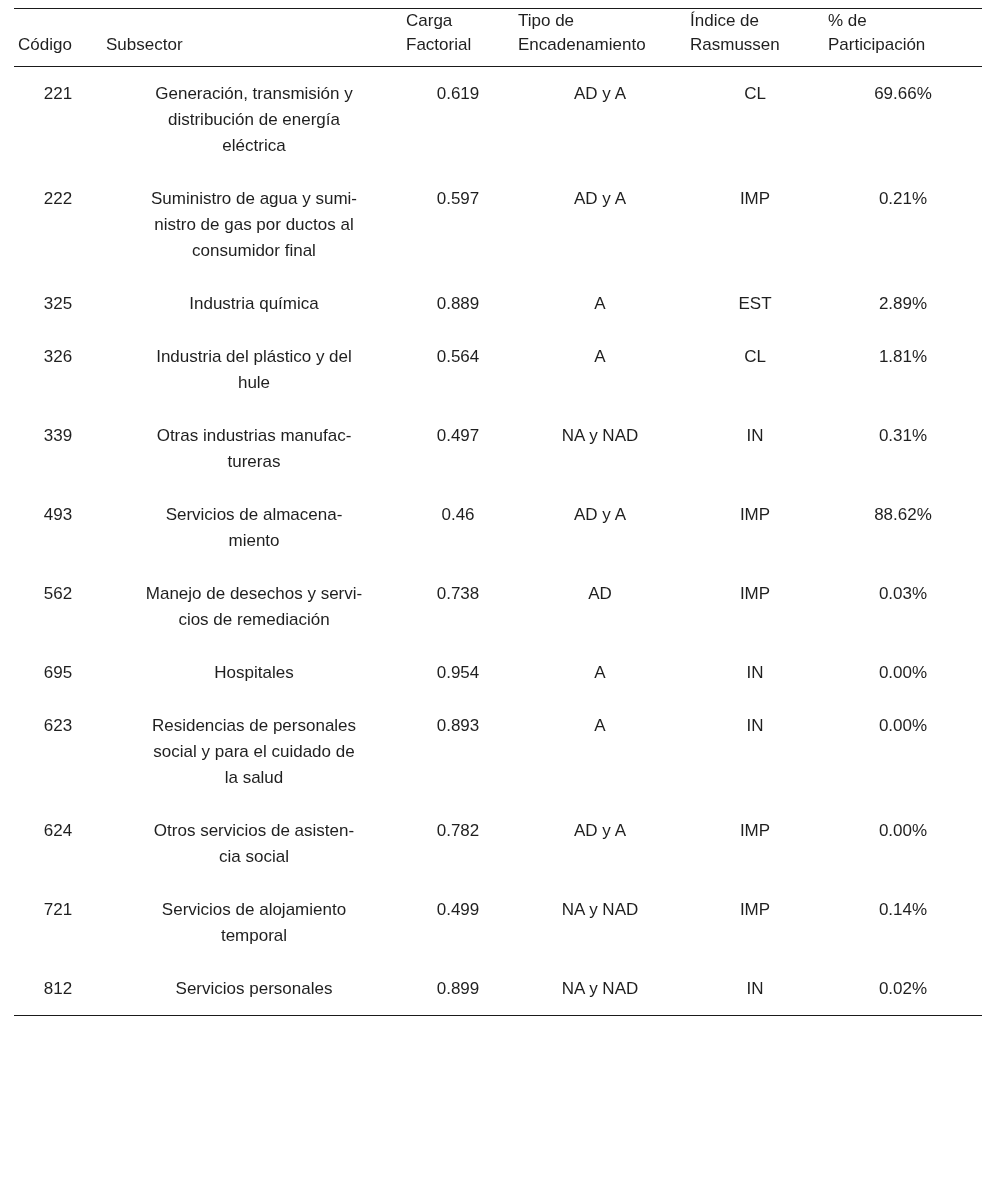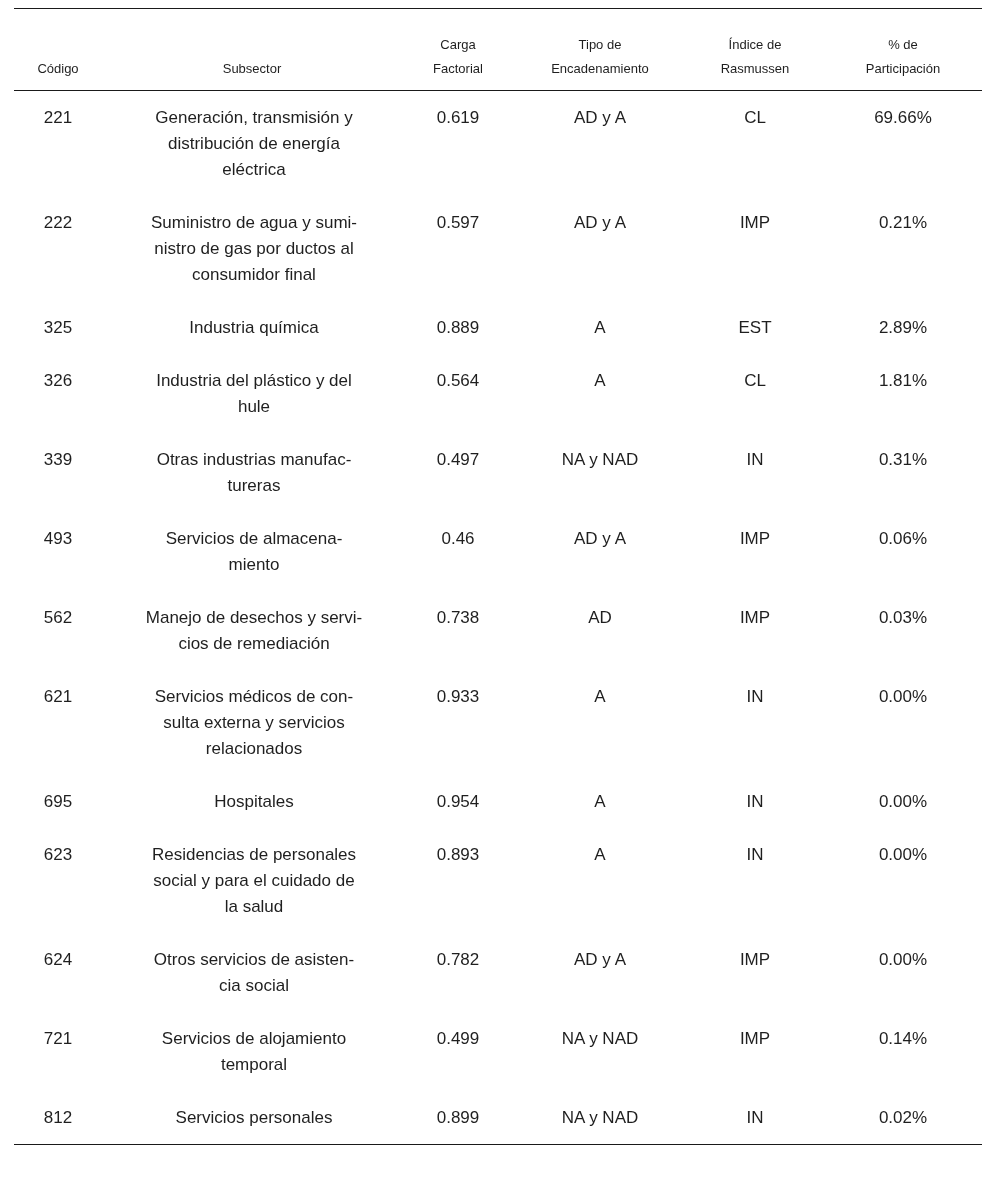--- a/index.html
+++ b/index.html
@@ -29,25 +29,25 @@
   col.c-carga     { width: 112px; }
   col.c-tipo      { width: 172px; }
   col.c-indice    { width: 138px; }
   col.c-part      { width: 158px; }
 
   thead tr {
     border-bottom: 1.5px solid #1a1a1a;
   }
   th {
     font-weight: normal;
-    font-size: 13px;
+    font-size: 17px;
     line-height: 24px;
-    padding: 24px 4px 9px 4px;
+    padding: 0 4px 9px 4px;
     vertical-align: bottom;
-    text-align: center;
+    text-align: left;
     white-space: pre-line;
   }
   td {
     font-size: 17px;
     line-height: 26px;
     padding: 14px 4px 13px 4px;
     vertical-align: top;
     text-align: center;
     white-space: pre-line;
   }
@@ -131,42 +131,32 @@
     <td class="c-indice">IN</td>
     <td class="c-part">0.31%</td>
   </tr>
         <tr class="data-row">
     <td class="c-codigo">493</td>
     <td class="c-subsector">Servicios de almacena-
 miento</td>
     <td class="c-carga">0.46</td>
     <td class="c-tipo">AD y A</td>
     <td class="c-indice">IMP</td>
-    <td class="c-part">0.06%</td>
+    <td class="c-part">88.62%</td>
   </tr>
         <tr class="data-row">
     <td class="c-codigo">562</td>
     <td class="c-subsector">Manejo de desechos y servi-
 cios de remediación</td>
     <td class="c-carga">0.738</td>
     <td class="c-tipo">AD</td>
     <td class="c-indice">IMP</td>
     <td class="c-part">0.03%</td>
   </tr>
         <tr class="data-row">
-    <td class="c-codigo">621</td>
-    <td class="c-subsector">Servicios médicos de con-
-sulta externa y servicios
-relacionados</td>
-    <td class="c-carga">0.933</td>
-    <td class="c-tipo">A</td>
-    <td class="c-indice">IN</td>
-    <td class="c-part">0.00%</td>
-  </tr>
-        <tr class="data-row">
     <td class="c-codigo">695</td>
     <td class="c-subsector">Hospitales</td>
     <td class="c-carga">0.954</td>
     <td class="c-tipo">A</td>
     <td class="c-indice">IN</td>
     <td class="c-part">0.00%</td>
   </tr>
         <tr class="data-row">
     <td class="c-codigo">623</td>
     <td class="c-subsector">Residencias de personales

